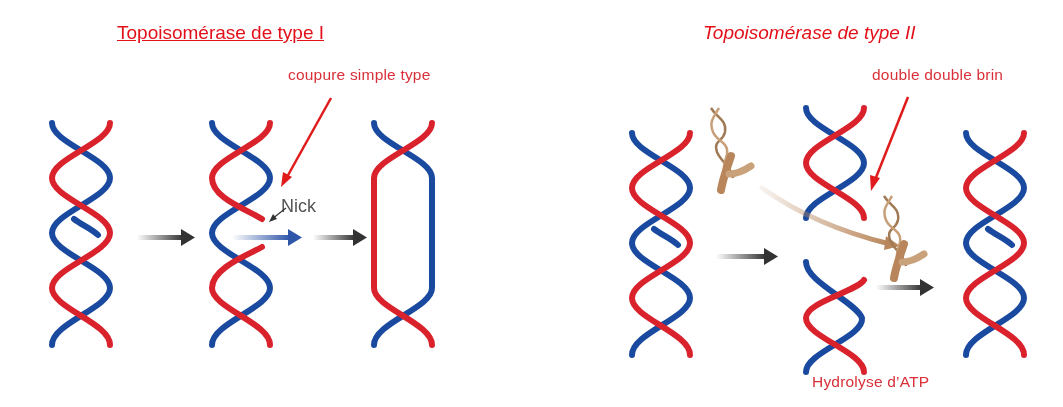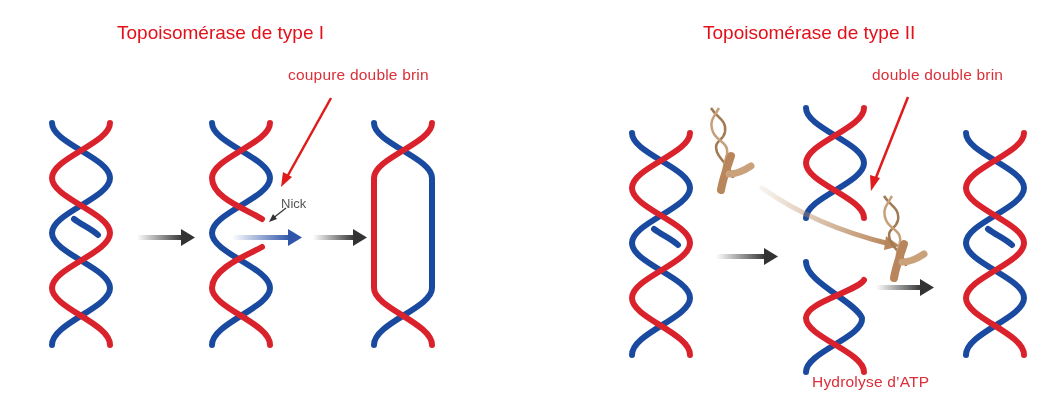--- a/index.html
+++ b/index.html
@@ -1,30 +1,30 @@
 <!DOCTYPE html>
 <html><head>
 <meta charset="utf-8">
 <style>
   html, body { margin: 0; padding: 0; background: #ffffff; }
   body { width: 1063px; height: 407px; position: relative; overflow: hidden;
          font-family: "Liberation Sans", "DejaVu Sans", sans-serif; }
   .title { position: absolute; color: #e3101a; font-size: 19px; white-space: nowrap; }
   .label { position: absolute; color: #d9303a; font-size: 15.5px; white-space: nowrap; letter-spacing: 0.2px; }
-  .nick { position: absolute; color: #555; font-size: 13px; }
+  .nick { position: absolute; color: #555; font-size: 18px; }
   .page { position: absolute; color: #8a8a8a; font-size: 15px; font-style: italic; }
   svg.canvas { position: absolute; left: 0; top: 0; }
 </style>
 </head>
 <body>
 
-<div class="title" style="left:117px; top:22px;">Topoisomérase de type I</div>
-<div class="title" style="left:703px; top:22px;">Topoisomérase de type II</div>
+<div class="title" style="left:117px; top:22px;text-decoration:underline;">Topoisomérase de type I</div>
+<div class="title" style="left:703px; top:22px;font-style:italic;">Topoisomérase de type II</div>
 
-<div class="label" style="left:288px; top:66px;">coupure double brin</div>
+<div class="label" style="left:288px; top:66px;">coupure simple type</div>
 <div class="label" style="left:872px; top:66px;">double double brin</div>
 
 <div class="nick" style="left:281px; top:196px;">Nick</div>
 
 <div class="label" style="left:779px; top:373px;margin-left:33px;">Hydrolyse d’ATP</div>
 
 <div class="page" style="left:1091px; top:385px;">30/</div>
 
 <svg class="canvas" width="1063" height="407" viewBox="0 0 1063 407">
   <defs>

